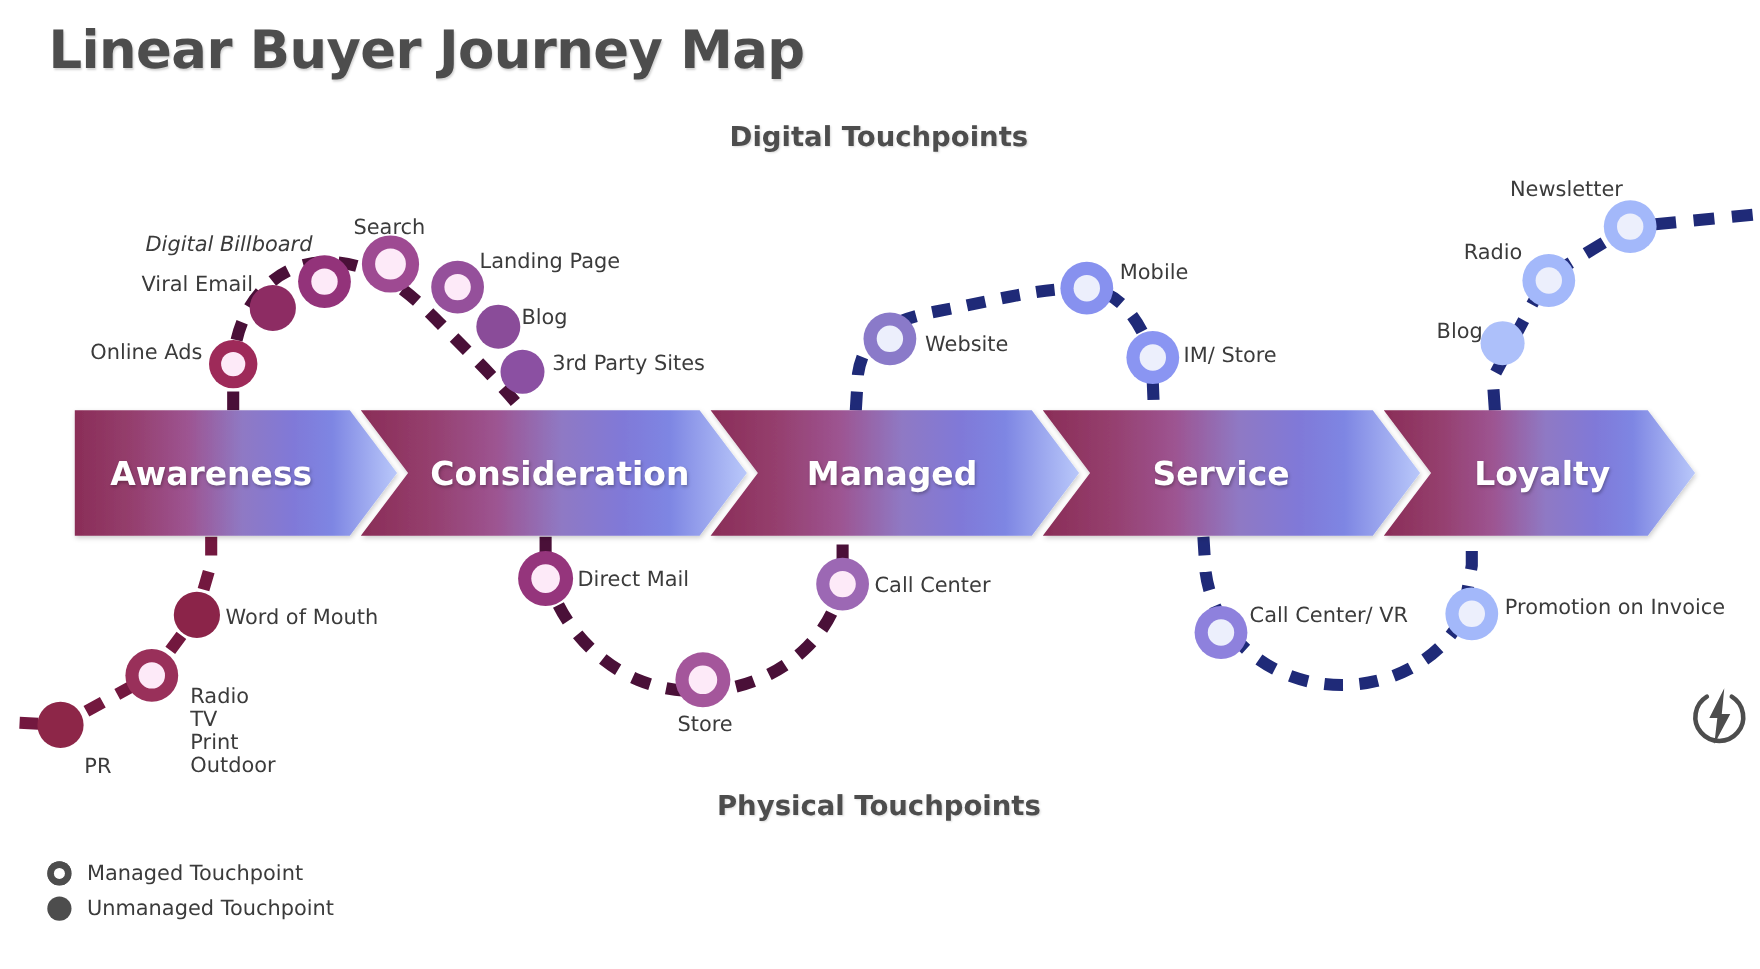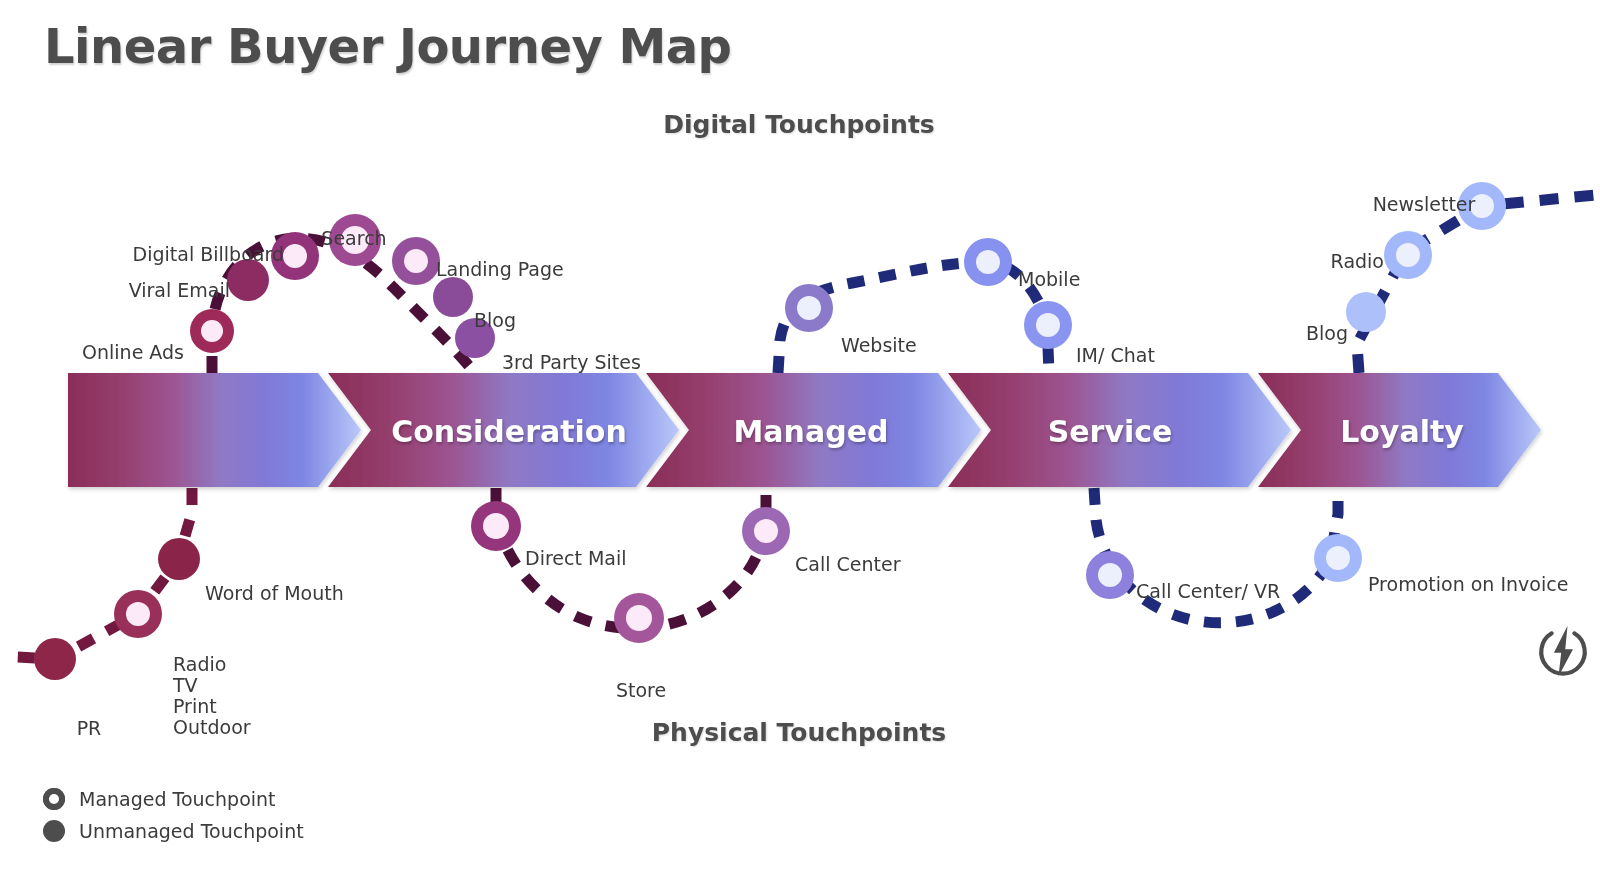--- a/index.html
+++ b/index.html
@@ -59,21 +59,20 @@
   }
 
   
   .tp-label {
     position: absolute;
     font-family: "DejaVu Sans", sans-serif;
     font-size: 19px;
     color: #3b3b3b;
     white-space: pre;
     line-height: 21px;
-    margin-top: 31px;
   }
   .tp-label.r { transform: translate(0, -50%); }
   .tp-label.l { transform: translate(-100%, -50%); }
   .tp-label.c { transform: translate(-50%, -50%); }
 
   
   .phase-label {
     position: absolute;
     font-family: "DejaVu Sans", sans-serif;
     font-size: 30px;
@@ -87,21 +86,21 @@
 
   
   #legend {
     position: absolute;
     left: 27px;
     top: 778px;
     width: 330px;
   }
   .legend-row {
     display: flex;
-    align-items: flex-end;
+    align-items: center;
     height: 32px;
   }
   .legend-swatch {
     width: 22px;
     height: 22px;
     border-radius: 50%;
     margin-right: 14px;
     flex: 0 0 auto;
   }
   .legend-swatch.ring {
@@ -269,36 +268,37 @@
         <circle cx="1094" cy="575" r="24" fill="#8e81dd"></circle>
         <circle cx="1094" cy="575" r="12" fill="#eceffc"></circle>
       </g>
       <g>
         <circle cx="1322" cy="558" r="24" fill="#a3b8fa"></circle>
         <circle cx="1322" cy="558" r="12" fill="#eceffc"></circle>
       </g>
     </g>
   </svg>
 
+  <div class="phase-label" style="left:176px; top:431px;">Awareness</div>
   <div class="phase-label" style="left:493px; top:431px;">Consideration</div>
   <div class="phase-label" style="left:795px; top:431px;">Managed</div>
   <div class="phase-label" style="left:1094px; top:431px;">Service</div>
   <div class="phase-label" style="left:1386px; top:431px;">Loyalty</div>
 
   <div class="tp-label l" style="left:168px; top:321px;">Online Ads</div>
   <div class="tp-label l" style="left:214px; top:259px;">Viral Email</div>
-  <div class="tp-label l" style="left:268px; top:223px;">Digital Billboard</div>
+  <div class="tp-label l" style="left:268px; top:223px;font-style:italic;">Digital Billboard</div>
   <div class="tp-label c" style="left:338px; top:207px;">Search</div>
   <div class="tp-label r" style="left:420px; top:238px;">Landing Page</div>
   <div class="tp-label r" style="left:458px; top:289px;">Blog</div>
   <div class="tp-label r" style="left:486px; top:331px;">3rd Party Sites</div>
 
   <div class="tp-label r" style="left:825px; top:314px;">Website</div>
   <div class="tp-label r" style="left:1002px; top:248px;">Mobile</div>
-  <div class="tp-label r" style="left:1060px; top:324px;">IM/ Chat</div>
+  <div class="tp-label r" style="left:1060px; top:324px;">IM/ Store</div>
 
   <div class="tp-label l" style="left:1332px; top:302px;">Blog</div>
   <div class="tp-label l" style="left:1368px; top:230px;">Radio</div>
   <div class="tp-label c" style="left:1408px; top:173px;">Newsletter</div>
 
   <div class="tp-label c" style="left:73px; top:697px;">PR</div>
   <div class="tp-label" style="left:157px; top:623px;">Radio
 TV
 Print
 Outdoor</div>

